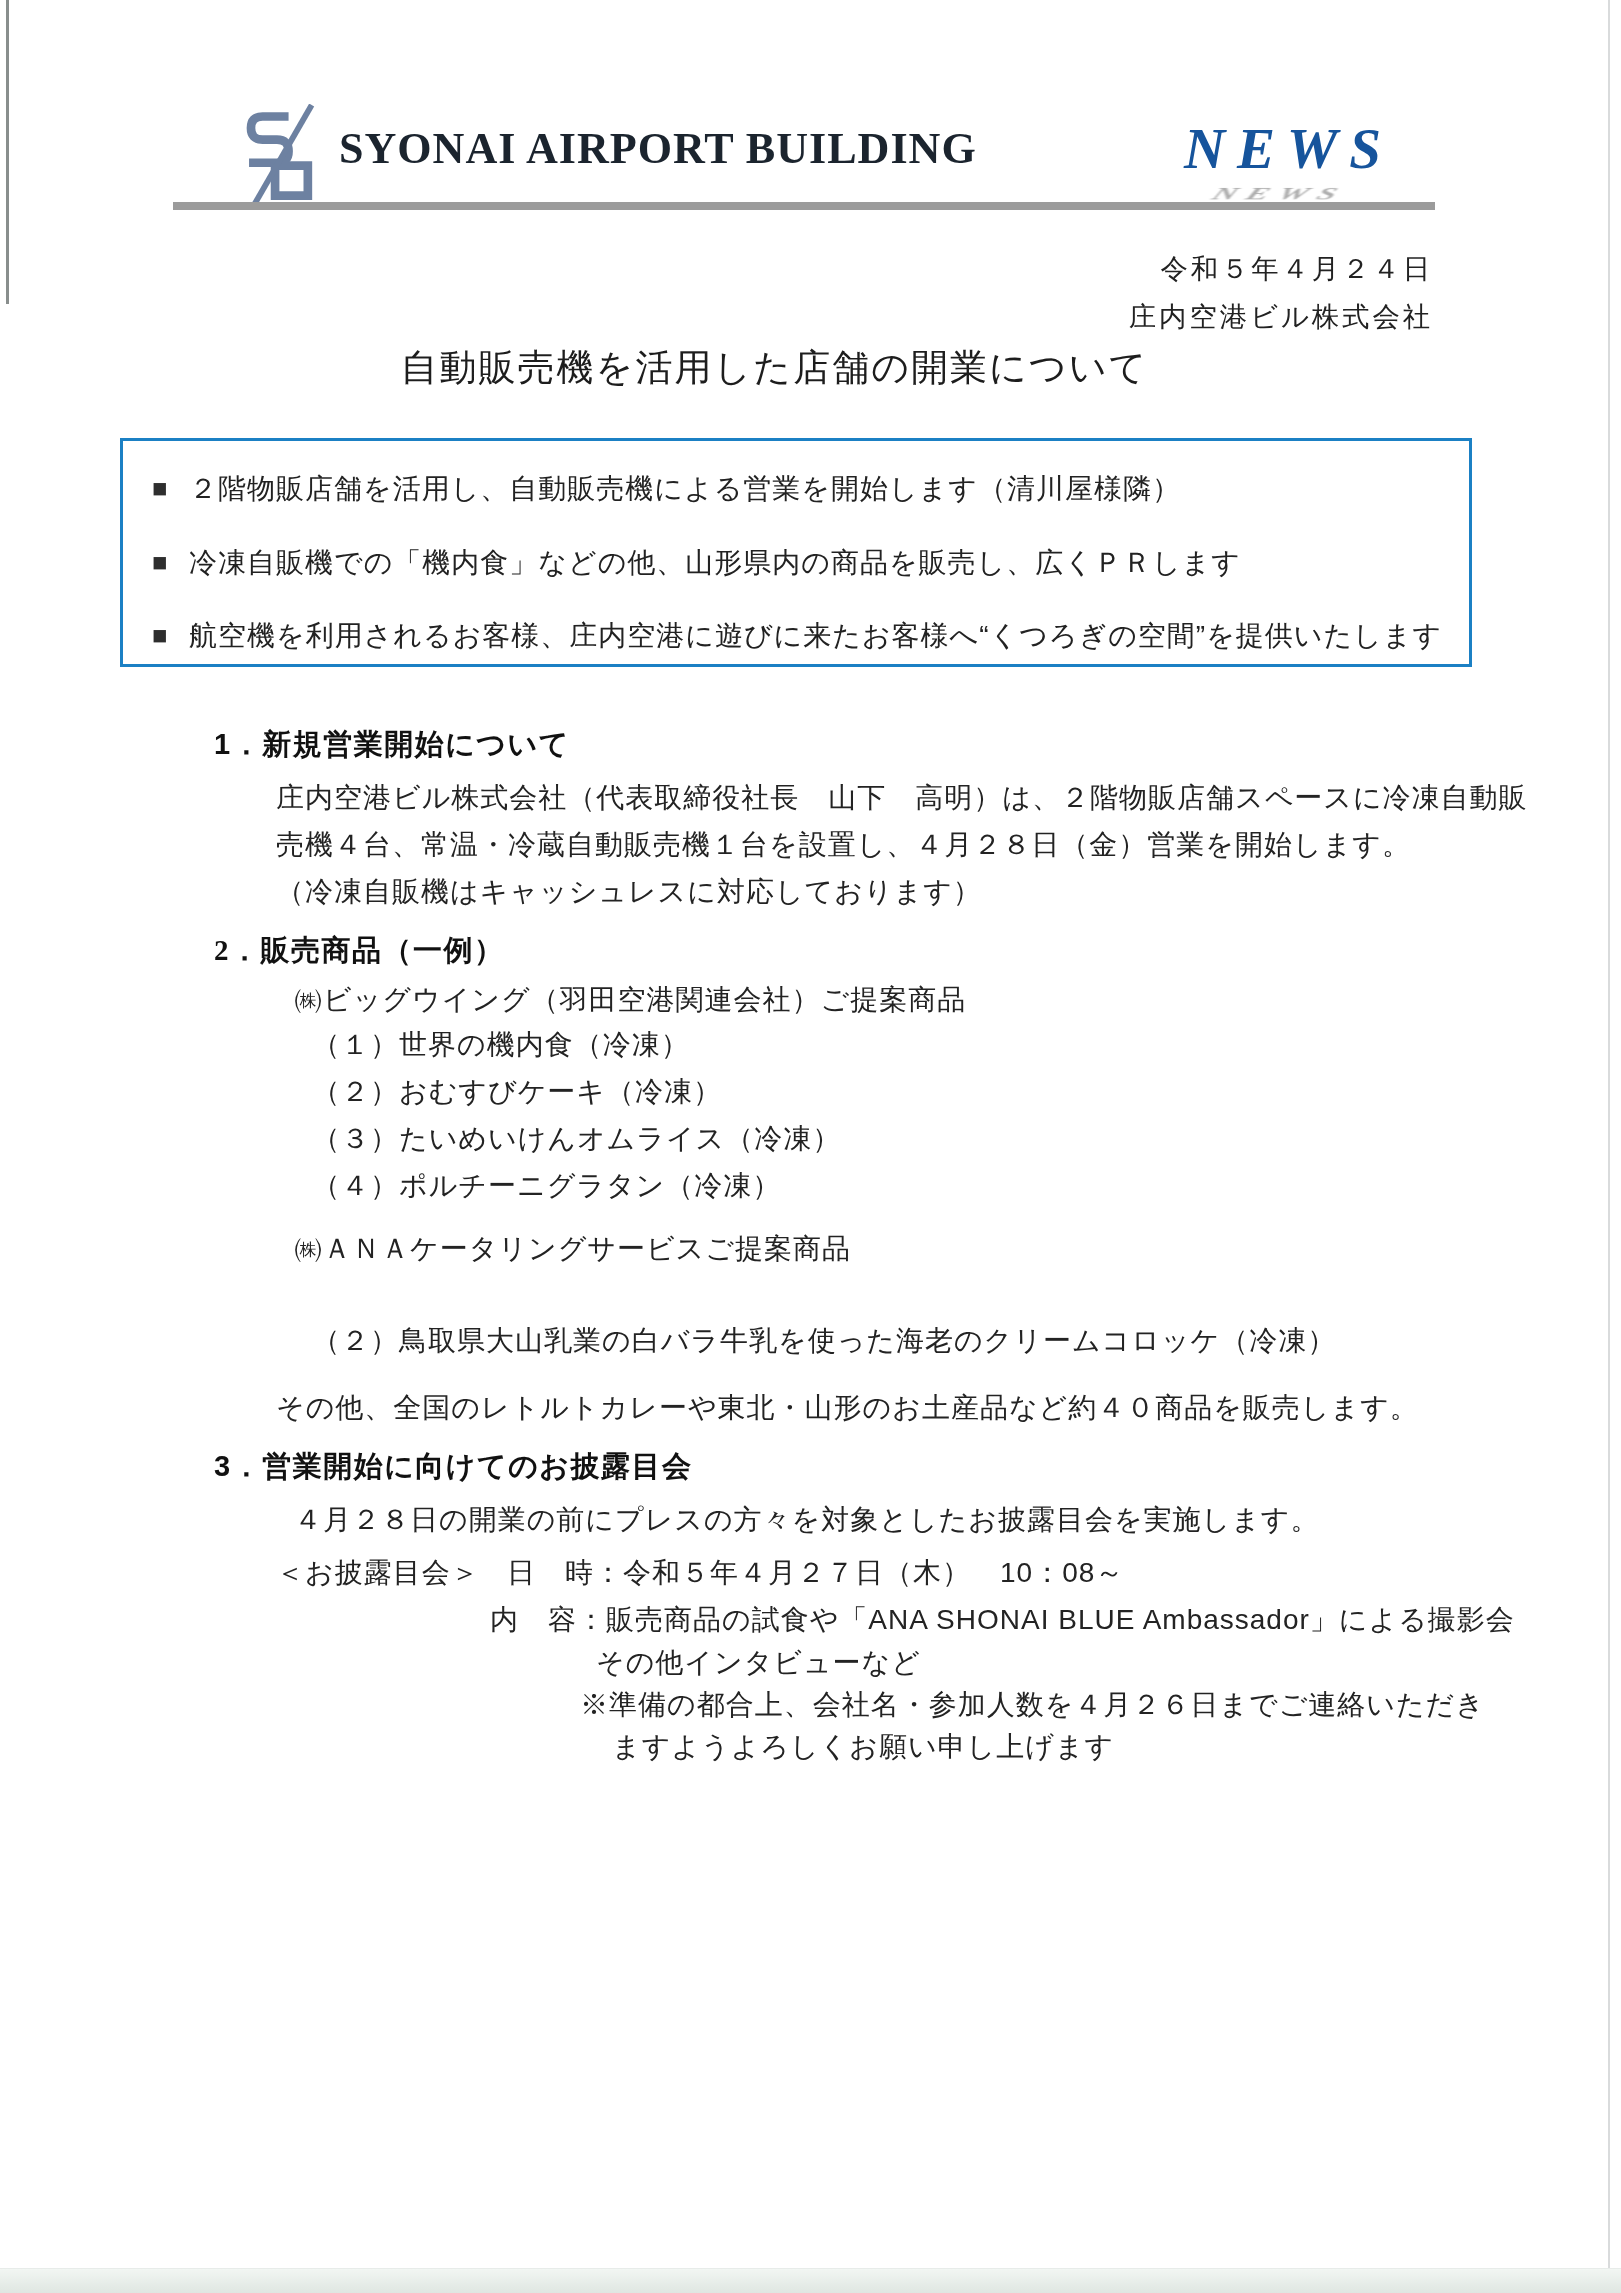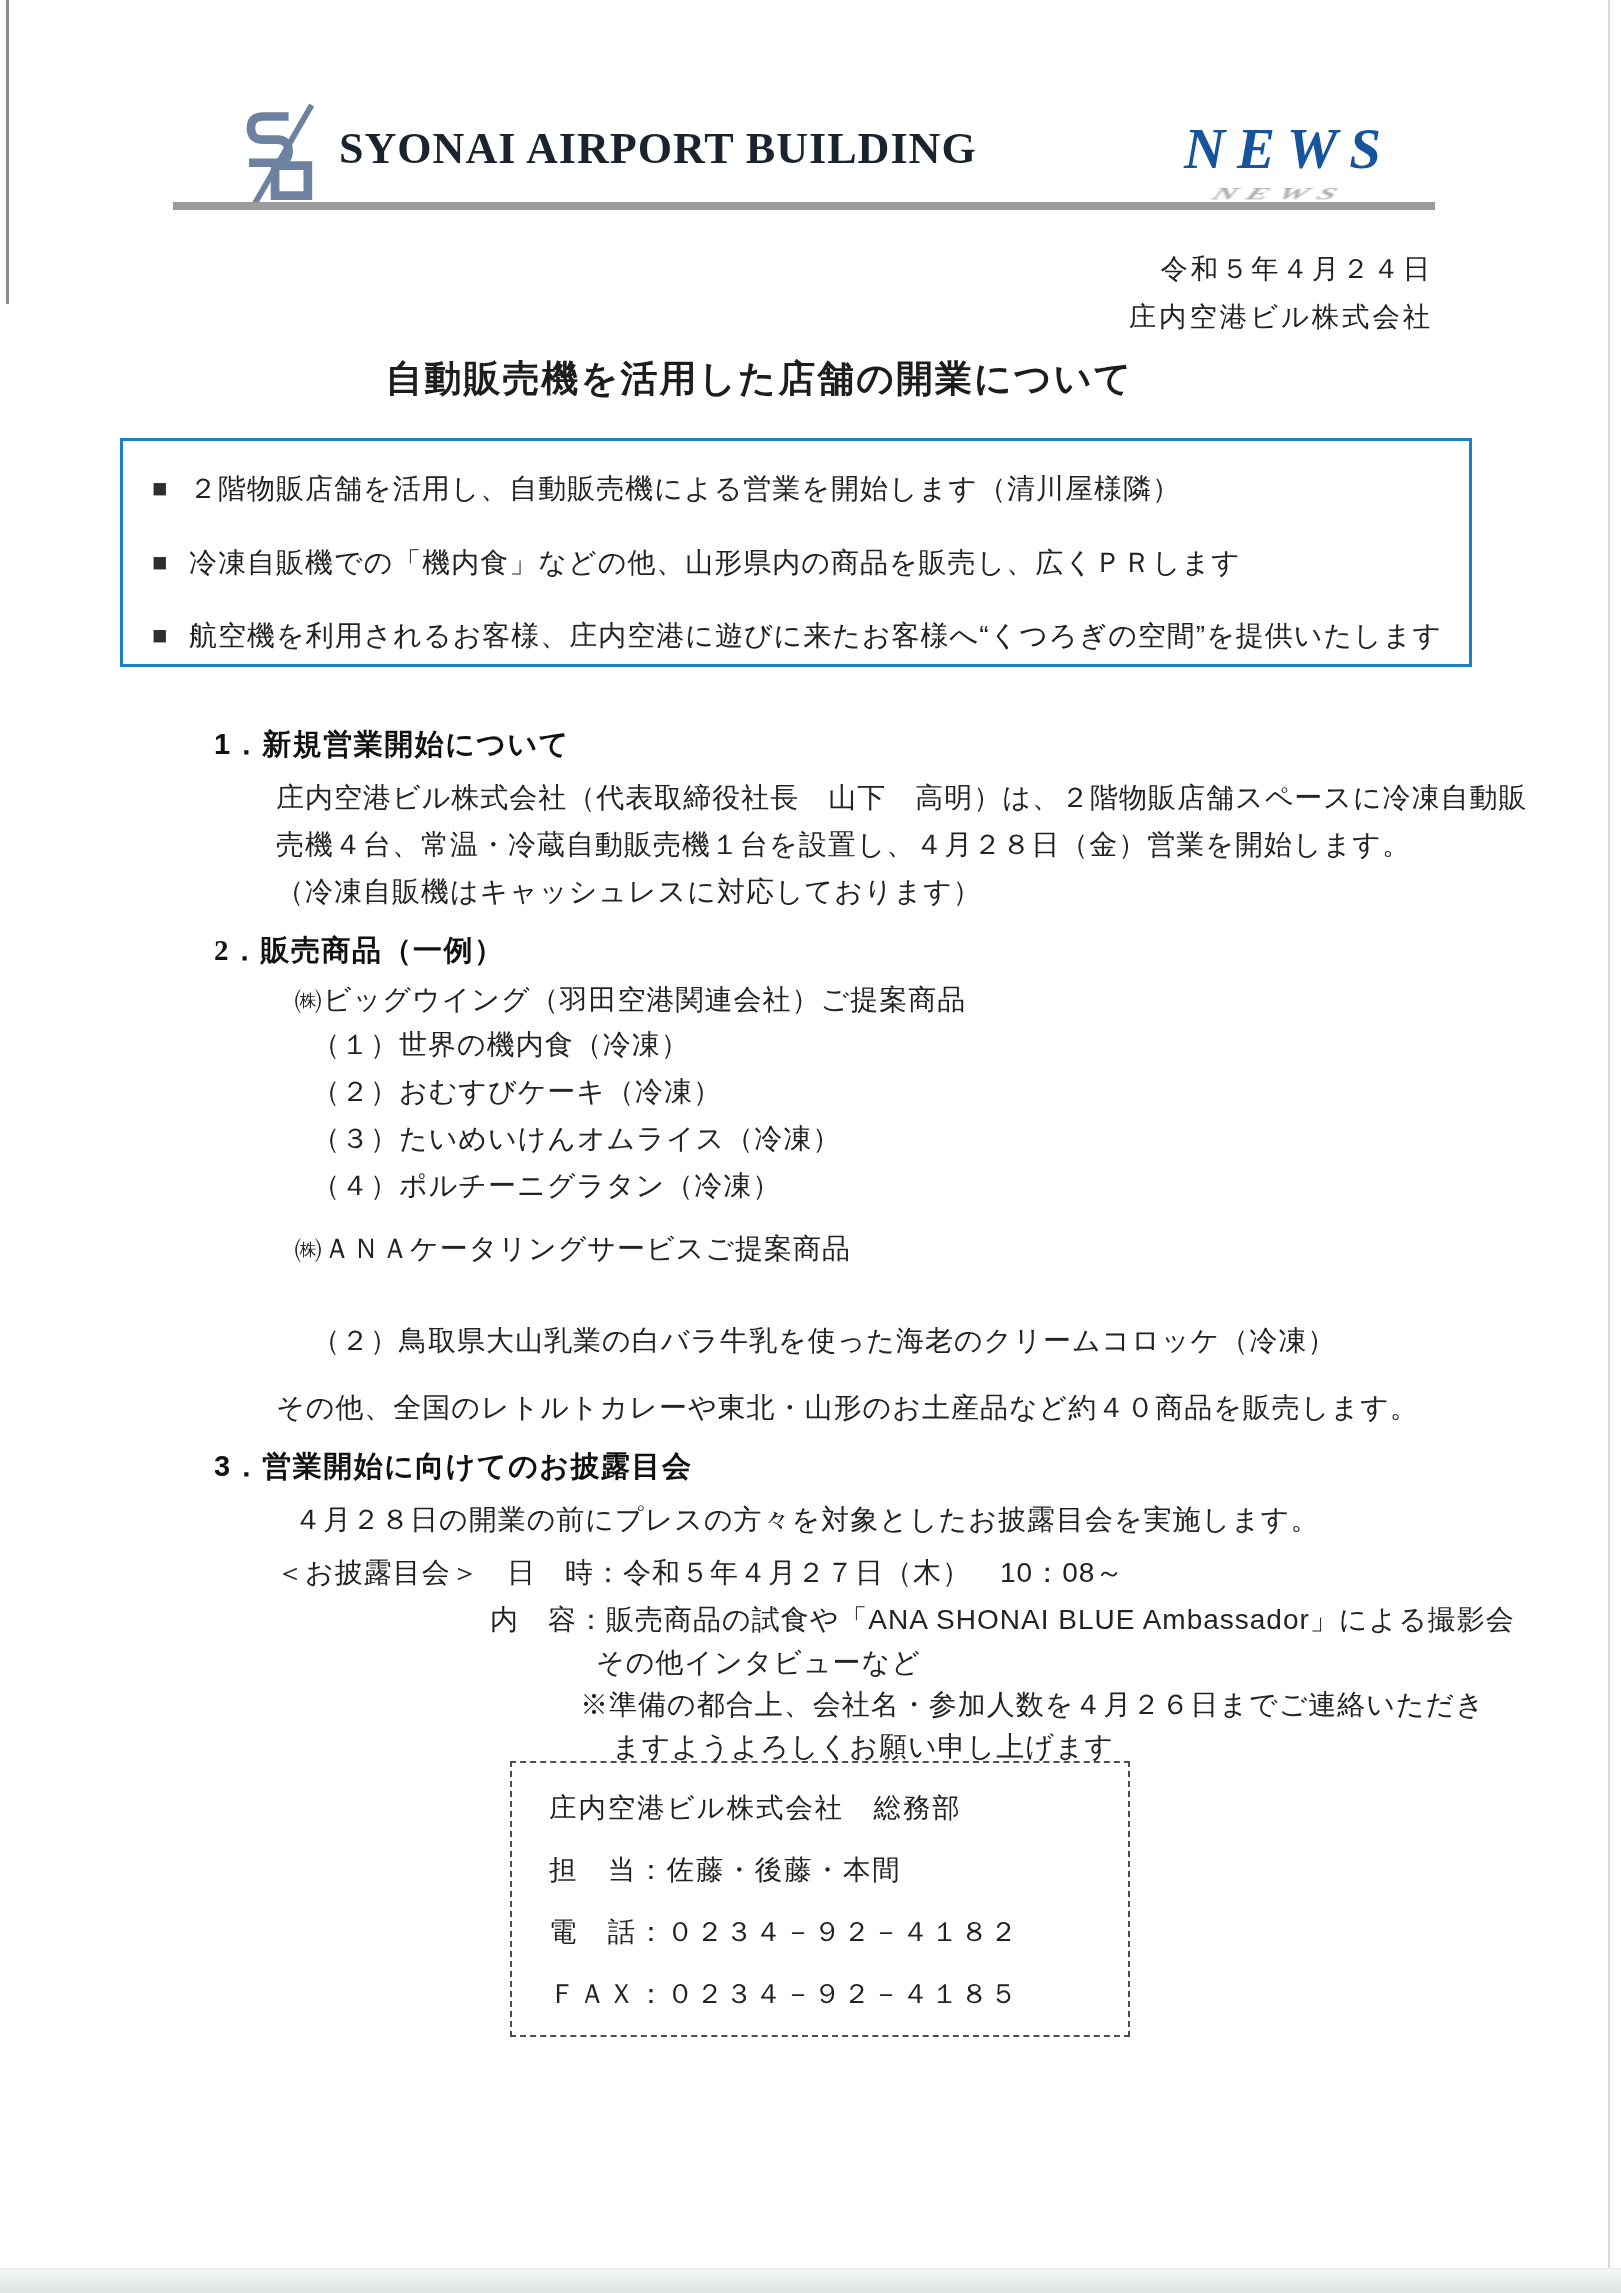--- a/index.html
+++ b/index.html
@@ -38,22 +38,22 @@
     font-family:"Liberation Serif", serif;
     font-style:italic;font-weight:bold;
     font-size:33px;letter-spacing:9.8px;color:#9a9a9a;white-space:nowrap;
     transform:skewX(-28deg) scaleY(.5);filter:blur(1.2px);opacity:.8;
   }
   .header-rule{position:absolute;left:173px;top:202px;width:1262px;height:7.8px;background:#9b9b9b;}
 
   .date-block{position:absolute;right:188px;top:245px;text-align:right;
     font-size:27.4px;letter-spacing:2.9px;line-height:48px;color:#222;}
   .page-title{
-    position:absolute;left:0;top:354px;width:1519px;text-align:center;
-    font-size:37px;font-weight:bold;letter-spacing:2px;color:#1d1d1d;
+    position:absolute;left:0;top:343px;width:1519px;text-align:center;
+    font-size:37px;font-weight:normal;letter-spacing:2px;color:#1d1d1d;padding-left:15px;
   }
 
   
   .hl-box{
     position:absolute;left:120px;top:438px;width:1346px;height:223px;
     border:3.9px solid #1b80c4;background:#fff;
     padding-top:0;
   }
   .hl-row{position:absolute;left:29px;display:flex;align-items:flex-start;white-space:nowrap;}
   .hl-marker{font-size:25.5px;line-height:33px;color:#2e2e2e;margin-right:21.6px;}
@@ -133,21 +133,15 @@
   <div class="tline heading" style="left:214px;top:1449px;font-size:29px;">3．営業開始に向けてのお披露目会</div>
   <div class="tline" style="left:294px;top:1502px;">４月２８日の開業の前にプレスの方々を対象としたお披露目会を実施します。</div>
   <div class="tline" style="left:276px;top:1555px;">
     <span>＜お披露目会＞</span><span style="display:inline-block;width:27.4px;"></span><span>日　時：令和５年４月２７日（木）　10：08～</span>
   </div>
   <div class="tline" style="left:490px;top:1602px;">内　容：販売商品の試食や「ANA SHONAI BLUE Ambassador」による撮影会</div>
   <div class="tline" style="left:596px;top:1645px;">その他インタビューなど</div>
   <div class="tline" style="left:580px;top:1687px;">※準備の都合上、会社名・参加人数を４月２６日までご連絡いただき</div>
   <div class="tline" style="left:612px;top:1729px;">ますようよろしくお願い申し上げます</div>
 
-  <div class="contact-box">
-    <div class="contact-line" style="top:27.4px;">庄内空港ビル株式会社　総務部</div>
-    <div class="contact-line" style="top:89px;">担　当：佐藤・後藤・本間</div>
-    <div class="contact-line" style="top:151px;">電　話：０２３４－９２－４１８２</div>
-    <div class="contact-line" style="top:213px;">ＦＡＸ：０２３４－９２－４１８５</div>
-  </div>
 
 </div>
 
 
 </body></html>

